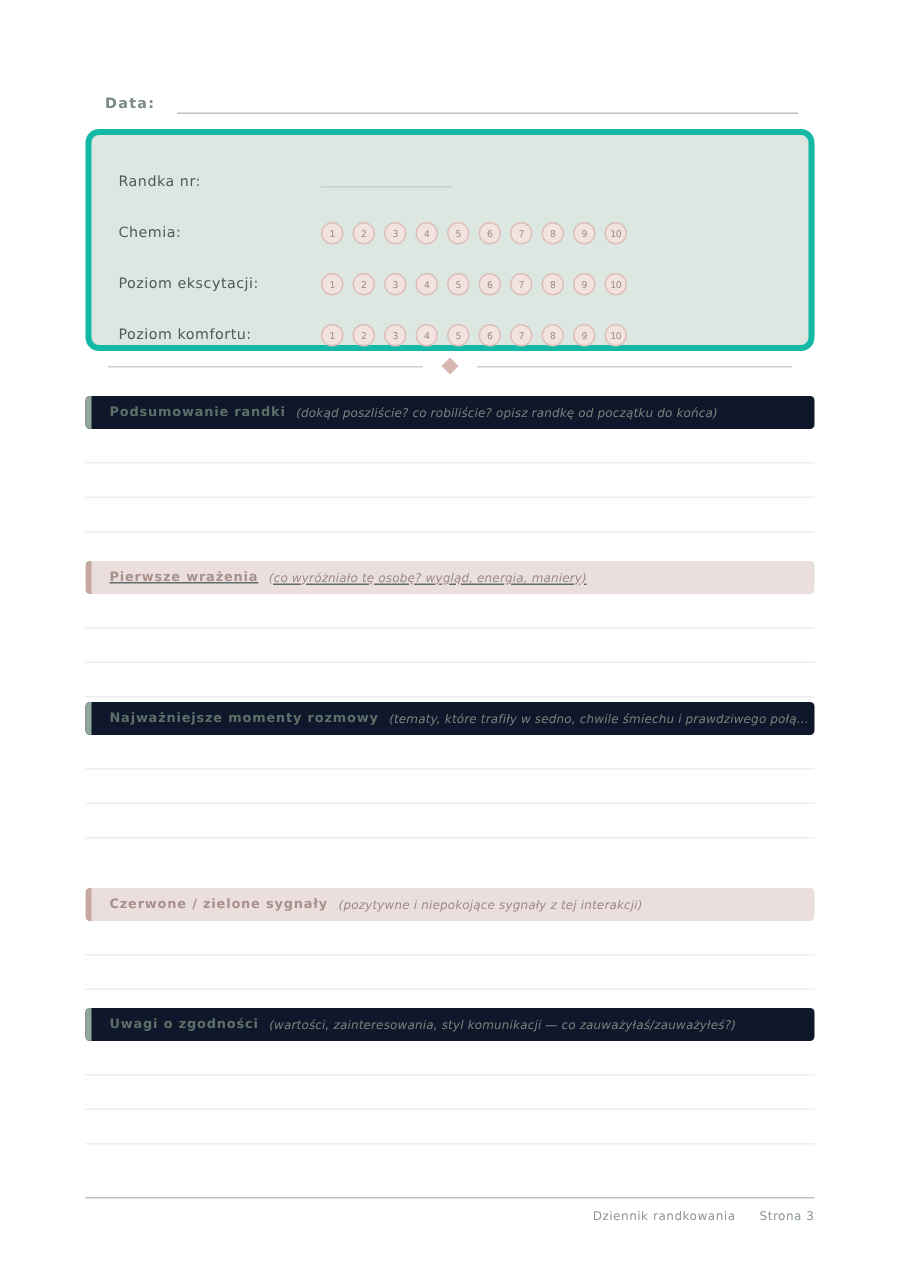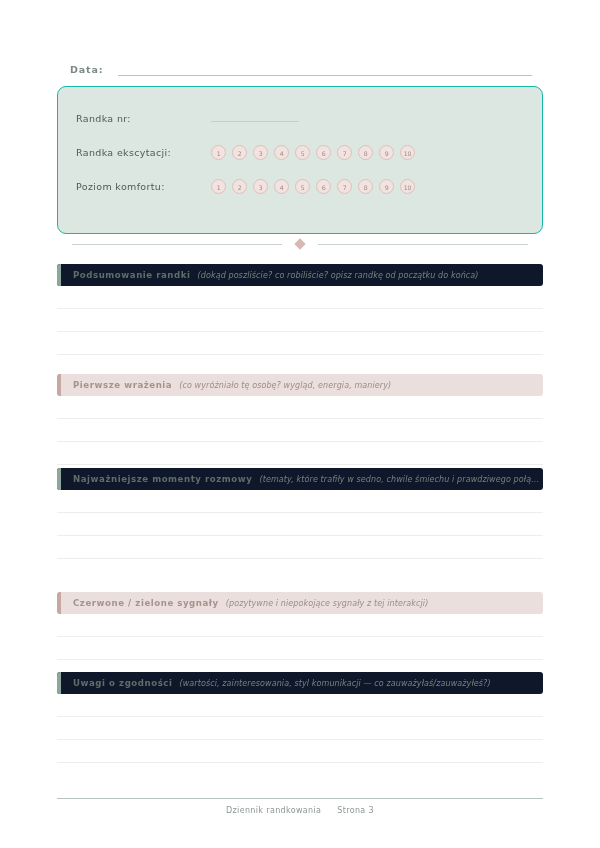--- a/index.html
+++ b/index.html
@@ -54,21 +54,21 @@
 
   
   .card {
     position: absolute;
     left: 57px;
     top: 86px;
     width: 486px;
     height: 148px;
     box-sizing: border-box;
     background: #dde7e2;
-    border: 1px solid #14b8a6;
+    border: 4px solid #14b8a6;
     border-radius: 9px;
     padding: 14px 18px 12px 18px;
   }
   .card-row {
     height: 34px;
     display: flex;
     align-items: center;
   }
   .card-label {
     width: 135px;
@@ -191,21 +191,21 @@
     left: 57px;
     top: 798px;
     width: 486px;
   }
   .footer-rule {
     border-top: 1px solid #b9c4bf;
     height: 0;
   }
   .footer-row {
     display: flex;
-    justify-content: center;
+    justify-content: flex-end;
     align-items: center;
     margin-top: 7px;
     font-size: 8px;
     color: #8b9792;
     letter-spacing: 0.35px;
     gap: 16px;
   }
 </style>
 </head>
 <body>
@@ -216,23 +216,38 @@
     <span class="date-label">Data:</span>
     <span class="date-rule"></span>
   </div>
 
   <div class="card">
     <div class="card-row">
       <span class="card-label">Randka nr:</span>
       <span class="blank-rule"></span>
     </div>
 
-
     <div class="card-row">
-      <span class="card-label">Randka ekscytacji:</span>
+      <span class="card-label">Chemia:</span>
+      <span class="scale">
+        <span class="dot">1</span>
+        <span class="dot">2</span>
+        <span class="dot">3</span>
+        <span class="dot">4</span>
+        <span class="dot">5</span>
+        <span class="dot">6</span>
+        <span class="dot">7</span>
+        <span class="dot">8</span>
+        <span class="dot">9</span>
+        <span class="dot">10</span>
+      </span>
+    </div>
+
+    <div class="card-row">
+      <span class="card-label">Poziom ekscytacji:</span>
       <span class="scale">
         <span class="dot">1</span>
         <span class="dot">2</span>
         <span class="dot">3</span>
         <span class="dot">4</span>
         <span class="dot">5</span>
         <span class="dot">6</span>
         <span class="dot">7</span>
         <span class="dot">8</span>
         <span class="dot">9</span>
@@ -269,21 +284,21 @@
       <span class="sec-title">Podsumowanie randki</span>
       <span class="sec-hint">(dokąd poszliście? co robiliście? opisz randkę od początku do końca)</span>
     </div>
     <div class="lines">
       <div class="wline"></div>
       <div class="wline"></div>
       <div class="wline"></div>
     </div>
   </div>
 
-  <div class="section pink" style="top:374px;">
+  <div class="section pink" style="top:374px;text-decoration:underline;">
     <div class="sec-head">
       <span class="bar"></span>
       <span class="sec-title">Pierwsze wrażenia</span>
       <span class="sec-hint">(co wyróżniało tę osobę? wygląd, energia, maniery)</span>
     </div>
     <div class="lines">
       <div class="wline"></div>
       <div class="wline"></div>
       <div class="wline"></div>
     </div>

